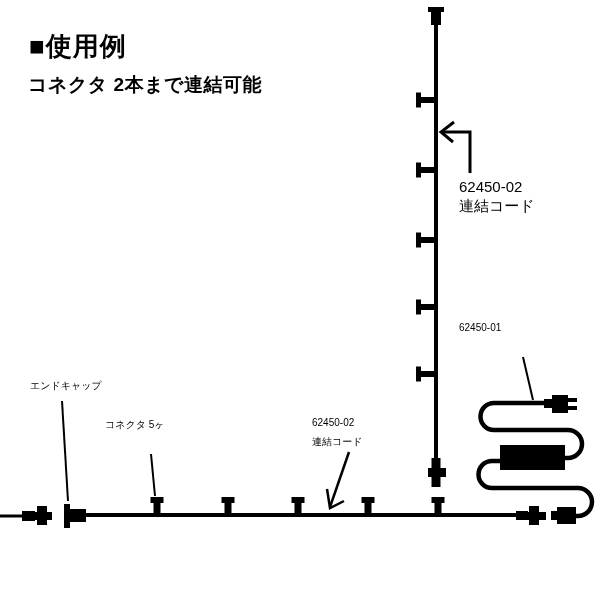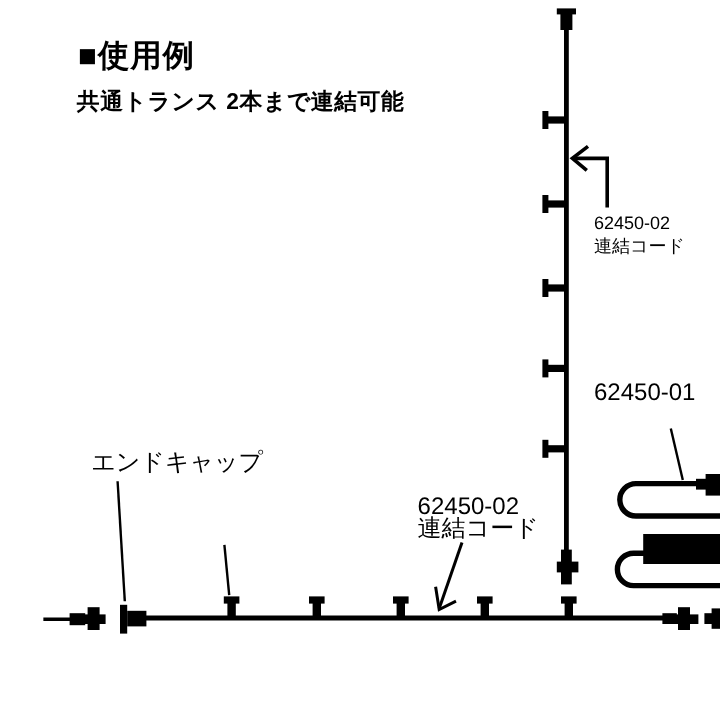--- a/index.html
+++ b/index.html
@@ -3,35 +3,35 @@
 <meta charset="utf-8">
 <style>
   html, body {
     margin: 0; padding: 0;
     width: 600px; height: 600px;
     background: #ffffff;
     font-family: "Liberation Sans", "DejaVu Sans", sans-serif;
     color: #000000;
     overflow: hidden;
   }
-  #stage { position: relative; width: 496px; height: 600px; margin-left: 36px; }
+  #stage { position: relative; width: 496px; height: 600px; }
   #diagram-svg { position: absolute; left: 0; top: 0; }
   .label { position: absolute; white-space: nowrap; color: #000; }
   .title {
     left: 29px; top: 29px;
     font-size: 26px; font-weight: bold; letter-spacing: 1px;
   }
   .subtitle {
     left: 28px; top: 72px;
     font-size: 19px; font-weight: bold; letter-spacing: 0.5px;
   }
-  .lbl { font-size: 20px; line-height: 19px; }
+  .lbl { font-size: 10px; line-height: 19px; }
   .lbl-cord-top   { left: 459px; top: 177px; font-size: 15px; line-height: 19px; }
   .lbl-transformer{ left: 459px; top: 318px; }
-  .lbl-endcap     { left: 40px;  top: 377px; }
+  .lbl-endcap     { left: 30px;  top: 377px; font-family: Liberation Mono, monospace; }
   .lbl-connector  { left: 105px; top: 415px; }
   .lbl-cord-bottom{ left: 312px; top: 413px; }
 </style>
 </head>
 <body>
 
 <div id="stage">
 
   <svg id="diagram-svg" width="600" height="600" viewBox="0 0 600 600">
 
@@ -105,36 +105,37 @@
       <path stroke-width="2.5" d="M349 452 L330 507"></path>
       <path stroke-width="2.5" d="M327 489 L330 508 L344 501"></path>
       <line stroke-width="2" x1="62" y1="401" x2="68" y2="501"></line>
       <line stroke-width="2" x1="151" y1="454" x2="155" y2="496"></line>
       <line stroke-width="2" x1="523" y1="357" x2="533" y2="400"></line>
     </g>
   </svg>
 
   <div class="label title">■使用例</div>
 
-  <div class="label subtitle">共通トランス 2本まで連結可能</div>
+  <div class="label subtitle">コネクタ 2本まで連結可能</div>
 
   <div class="label lbl lbl-cord-top">
     <div>62450-02</div>
     <div>連結コード</div>
   </div>
 
   <div class="label lbl lbl-transformer">
     <div>62450-01</div>
   </div>
 
   <div class="label lbl lbl-endcap">
     <div>エンドキャップ</div>
   </div>
 
   <div class="label lbl lbl-connector">
+    <div>コネクタ 5ヶ</div>
   </div>
 
   <div class="label lbl lbl-cord-bottom">
     <div>62450-02</div>
     <div>連結コード</div>
   </div>
 
 </div>
 
 </body></html>

